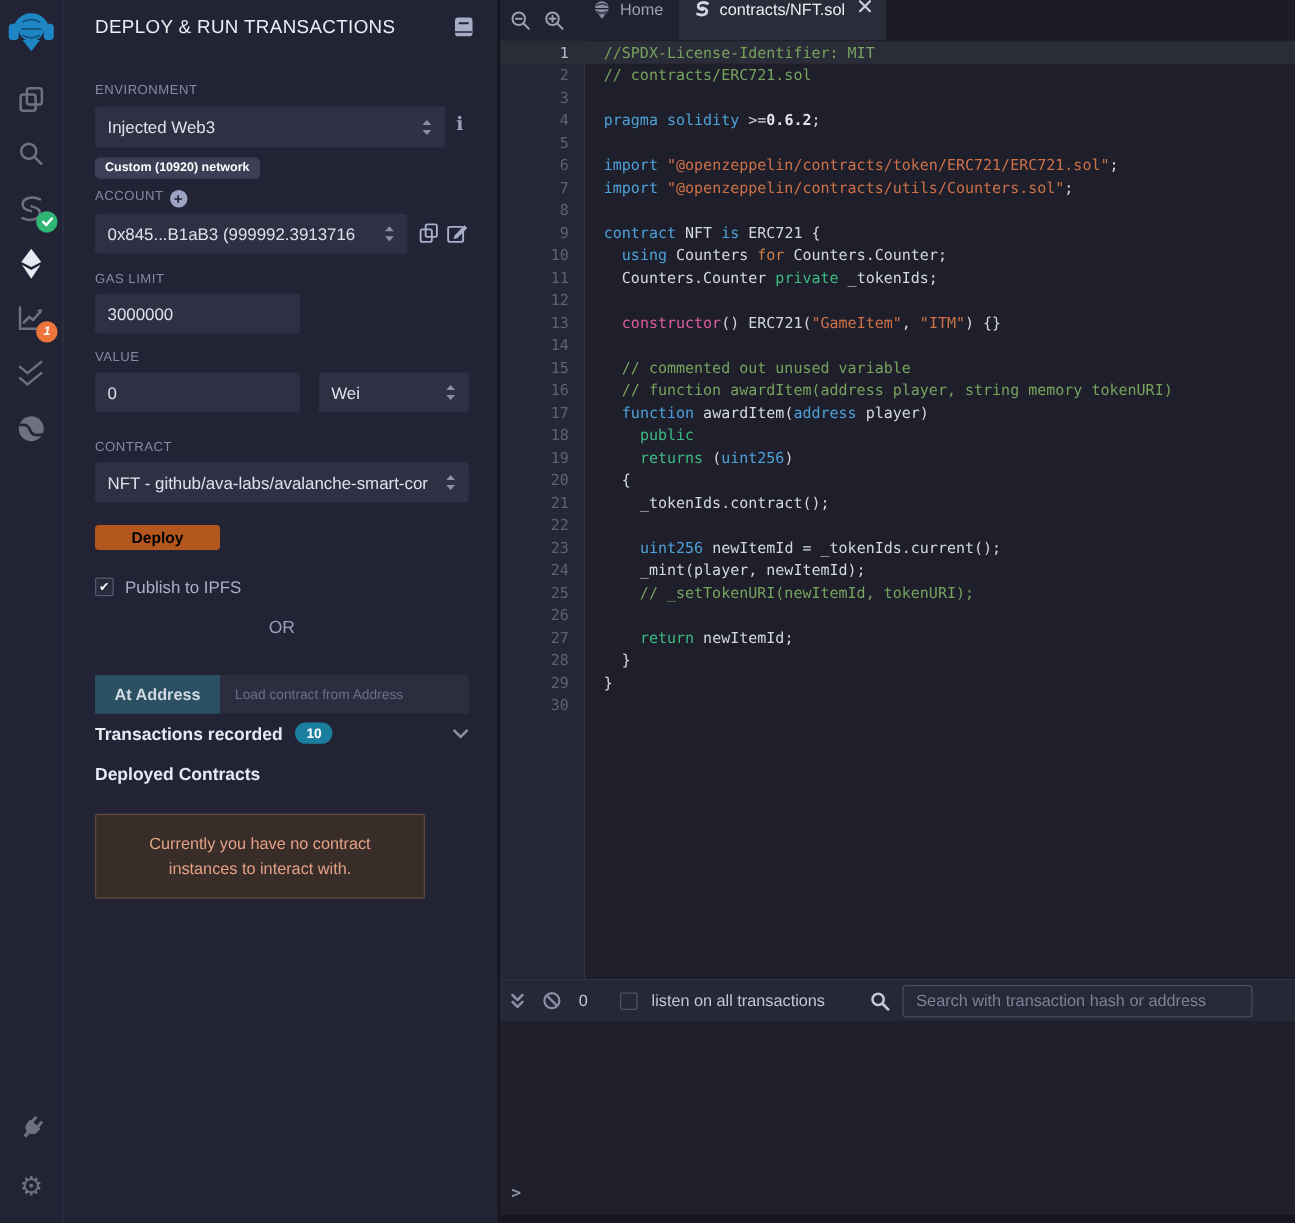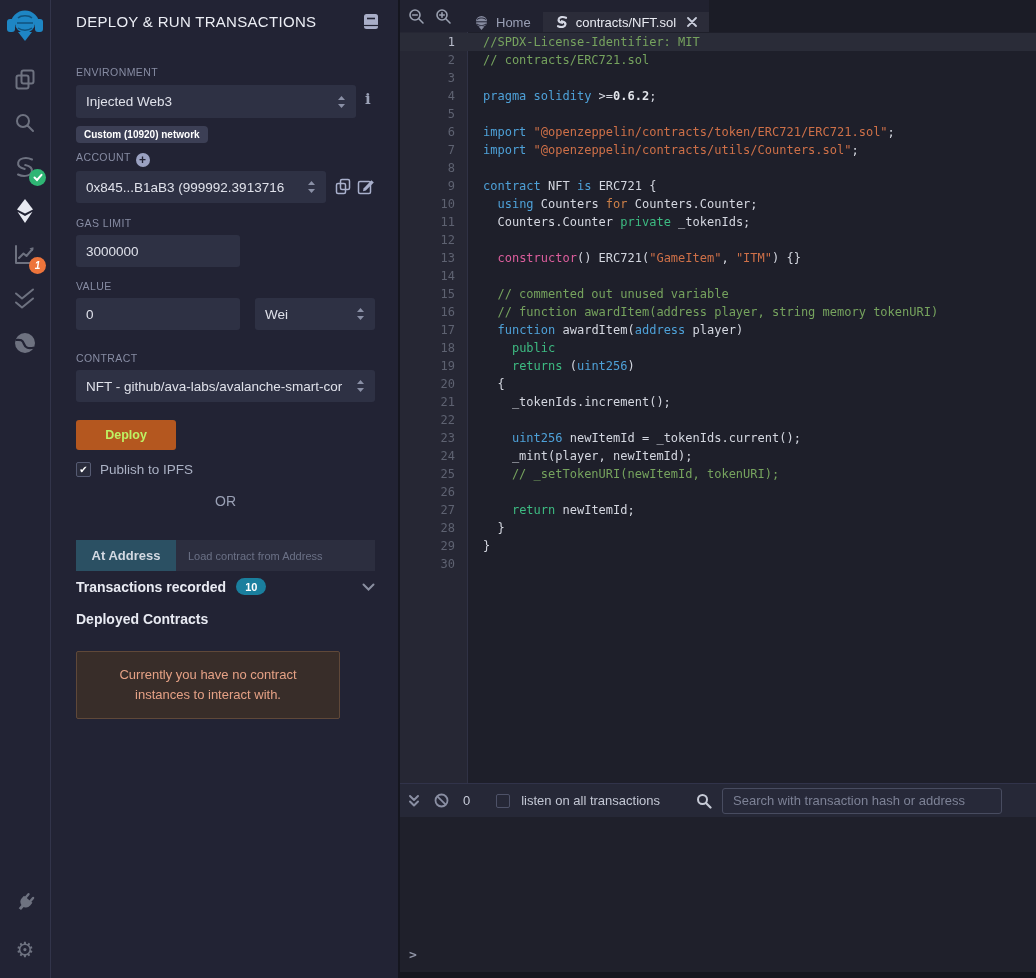--- a/index.html
+++ b/index.html
@@ -34,22 +34,22 @@
   .field .grow { flex:1; white-space:nowrap; overflow:hidden; }
   .spin { flex-shrink:0; margin-left:4px; }
   .net-badge { position:absolute; left:25px; top:126px; background:#3c3f55; color:#fff;
                font-size:10px; font-weight:bold; padding:3px 8px; border-radius:4px; }
   .plus-circle { display:inline-flex; width:14px; height:14px; border-radius:50%; background:#9ba2c2;
                  color:#222334; font-size:12px; font-weight:bold; align-items:center; justify-content:center;
                  vertical-align:-3px; margin-left:5px; }
   .mini-btn { position:absolute; background:none; border:none; cursor:pointer; }
   .info-i { position:absolute; left:314px; top:90px; color:#9ba1b6; font-family:"DejaVu Serif", serif;
             font-size:15px; font-weight:bold; }
-  .deploy-btn { position:absolute; left:25px; top:420px; width:100px; height:30px; background:#b4571f;
-                border:none; border-radius:3px; color:#bef264; font-size:12.5px; font-weight:bold; cursor:pointer; }
+  .deploy-btn { position:absolute; left:25px; top:420px; width:100px; height:20px; background:#b4571f;
+                border:none; border-radius:3px; color:#000000; font-size:12.5px; font-weight:bold; cursor:pointer; }
   .cb-row { position:absolute; left:25px; top:462px; display:flex; align-items:center; gap:9px; }
   .cbox { width:15px; height:15px; background:#2a2c3c; border:1px solid #565b73; border-radius:2px;
           color:#fff; font-size:10px; display:flex; align-items:center; justify-content:center; cursor:pointer; }
   .cb-label { color:#abb1c4; font-size:13.5px; }
   .or-text { position:absolute; left:25px; top:493px; width:299px; text-align:center;
              color:#9aa0b5; font-size:14px; }
   .ataddr { position:absolute; left:25px; top:540px; width:299px; height:31px; display:flex; }
   .ataddr-btn { width:100px; background:#2b5063; border:none; color:#d3d9e2; font-size:13px;
                 font-weight:bold; cursor:pointer; }
   .ataddr-input { flex:1; background:#2c2e3f; border:none; color:#dfe1ea; font-size:11px; padding:0 12px; }
@@ -62,21 +62,21 @@
   .dc-label { position:absolute; left:25px; top:611px; color:#e8eaf2; font-size:14px; font-weight:bold;text-align:right; }
   .alert { position:absolute; left:25px; top:651px; width:264px; background:#382d29;
            border:1px solid #5f4839; border-radius:2px; color:#e5a185; font-size:13px;
            text-align:center; padding:13px 20px; line-height:1.55; }
 
   
   .right { flex:1; display:flex; flex-direction:column; background:#1e1f2a; }
   .tabbar { height:32px; background:#212230; display:flex; align-items:stretch; flex-shrink:0; }
   .zoombtns { display:flex; align-items:center; gap:10px; padding:0 10px 0 8px; }
   .zoombtn { background:none; border:none; cursor:pointer; display:flex; }
-  .tab { display:flex; align-items:center; gap:7px; padding:0 12px; font-size:13px; cursor:pointer;margin-top:12px; }
+  .tab { display:flex; gap:7px; padding:0 12px; font-size:13px; cursor:pointer; }
   .tab.home { color:#9aa0b5; }
   .tab.active { background:#2b2c39; color:#e9ebf2; font-size:13px; }
   .tab .close { background:none; border:none; cursor:pointer; display:flex; margin-left:4px; }
   .tab-rest { flex:1; background:#1b1c26; }
 
   
   .editor { height:751px; position:relative; background:#1e1f2a; overflow:hidden; }
   .editor::before { content:""; position:absolute; left:0; top:0; bottom:0; width:67px;
                     background:#262734; border-right:1px solid #303245; }
   .code-lines { position:relative; z-index:1; padding-top:1px;
@@ -350,21 +350,21 @@
           <div class="code-row"><span class="ln">11</span><span class="code"><span class="tk-def">  Counters.Counter </span><span class="tk-kg">private </span><span class="tk-def">_tokenIds;</span></span></div>
           <div class="code-row"><span class="ln">12</span><span class="code">&nbsp;</span></div>
           <div class="code-row"><span class="ln">13</span><span class="code"><span class="tk-def">  </span><span class="tk-ctor">constructor</span><span class="tk-def">() ERC721(</span><span class="tk-str">"GameItem"</span><span class="tk-def">, </span><span class="tk-str">"ITM"</span><span class="tk-def">) {}</span></span></div>
           <div class="code-row"><span class="ln">14</span><span class="code">&nbsp;</span></div>
           <div class="code-row"><span class="ln">15</span><span class="code"><span class="tk-cm">  // commented out unused variable</span></span></div>
           <div class="code-row"><span class="ln">16</span><span class="code"><span class="tk-cm">  // function awardItem(address player, string memory tokenURI)</span></span></div>
           <div class="code-row"><span class="ln">17</span><span class="code"><span class="tk-def">  </span><span class="tk-kw">function </span><span class="tk-def">awardItem(</span><span class="tk-kw">address</span><span class="tk-def"> player)</span></span></div>
           <div class="code-row"><span class="ln">18</span><span class="code"><span class="tk-def">    </span><span class="tk-kg">public</span></span></div>
           <div class="code-row"><span class="ln">19</span><span class="code"><span class="tk-def">    </span><span class="tk-kg">returns</span><span class="tk-def"> (</span><span class="tk-kw">uint256</span><span class="tk-def">)</span></span></div>
           <div class="code-row"><span class="ln">20</span><span class="code"><span class="tk-def">  {</span></span></div>
-          <div class="code-row"><span class="ln">21</span><span class="code"><span class="tk-def">    _tokenIds.increment();</span></span></div>
+          <div class="code-row"><span class="ln">21</span><span class="code"><span class="tk-def">    _tokenIds.contract();</span></span></div>
           <div class="code-row"><span class="ln">22</span><span class="code">&nbsp;</span></div>
           <div class="code-row"><span class="ln">23</span><span class="code"><span class="tk-def">    </span><span class="tk-kw">uint256</span><span class="tk-def"> newItemId = _tokenIds.current();</span></span></div>
           <div class="code-row"><span class="ln">24</span><span class="code"><span class="tk-def">    _mint(player, newItemId);</span></span></div>
           <div class="code-row"><span class="ln">25</span><span class="code"><span class="tk-cm">    // _setTokenURI(newItemId, tokenURI);</span></span></div>
           <div class="code-row"><span class="ln">26</span><span class="code">&nbsp;</span></div>
           <div class="code-row"><span class="ln">27</span><span class="code"><span class="tk-def">    </span><span class="tk-kg">return </span><span class="tk-def">newItemId;</span></span></div>
           <div class="code-row"><span class="ln">28</span><span class="code"><span class="tk-def">  }</span></span></div>
           <div class="code-row"><span class="ln">29</span><span class="code"><span class="tk-def">}</span></span></div>
           <div class="code-row"><span class="ln">30</span><span class="code">&nbsp;</span></div>
         </div>

